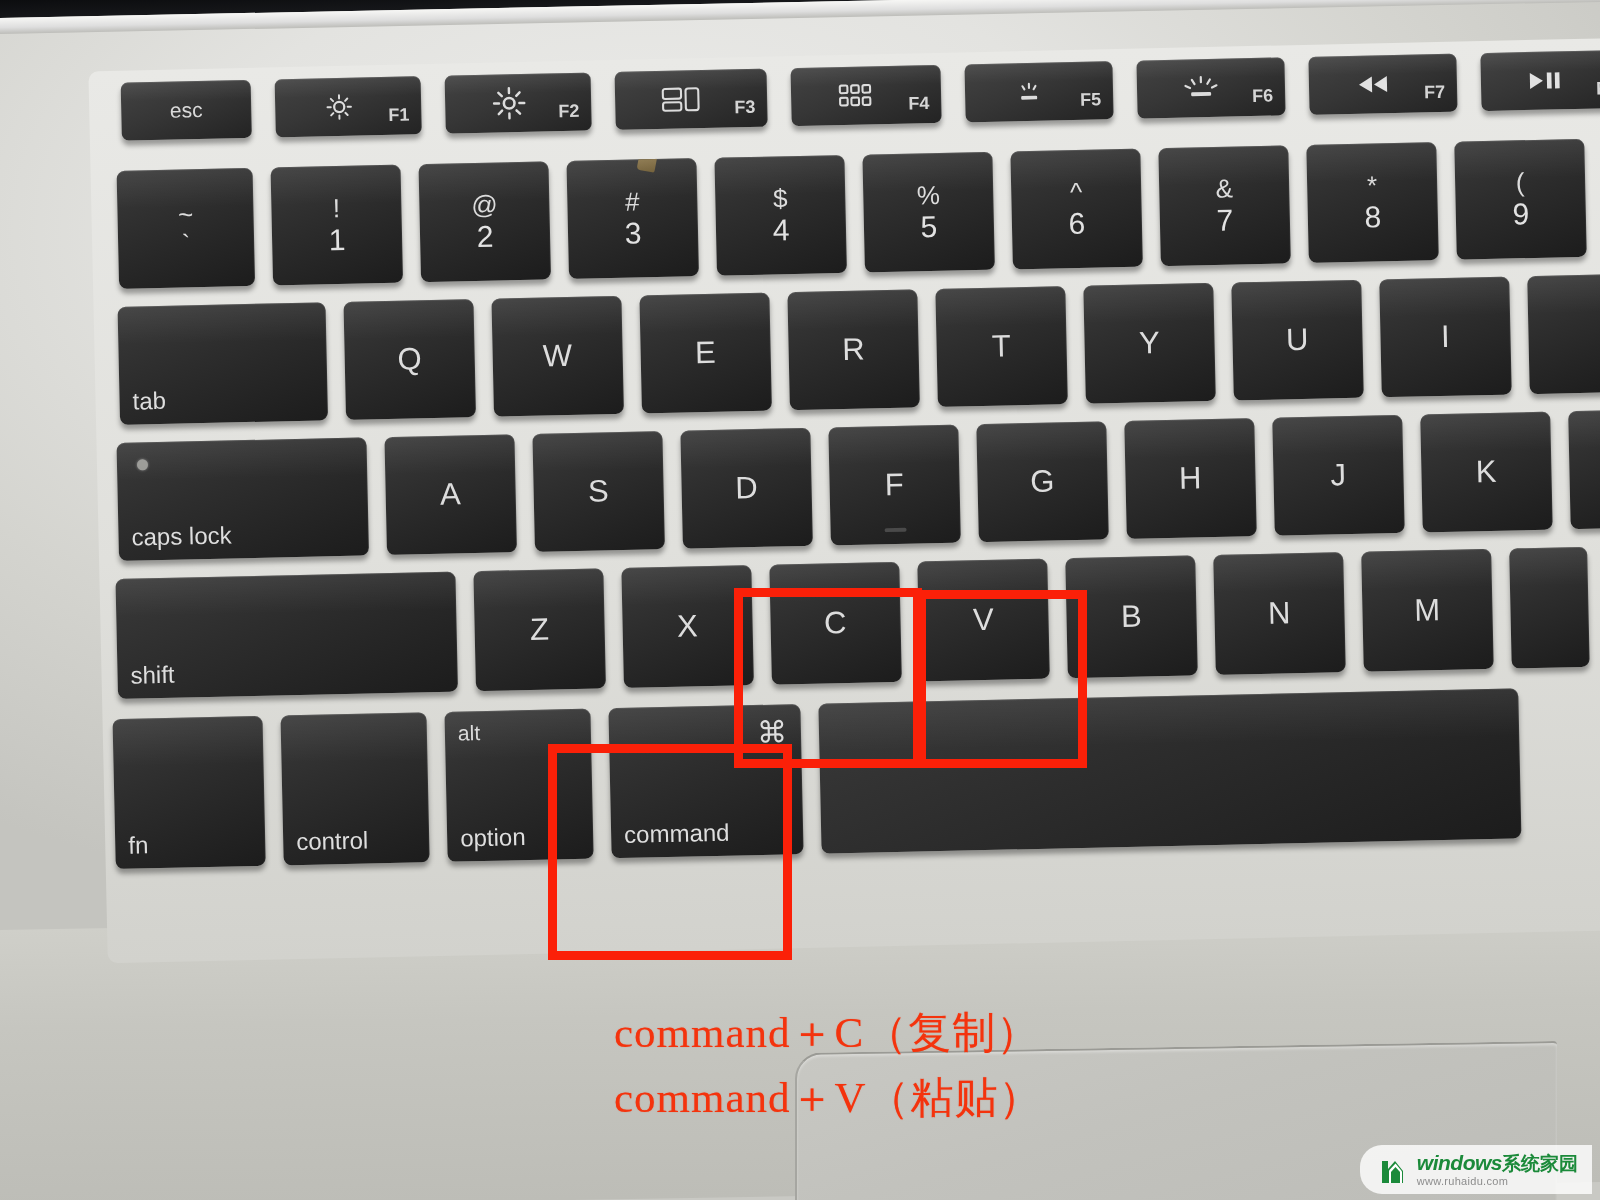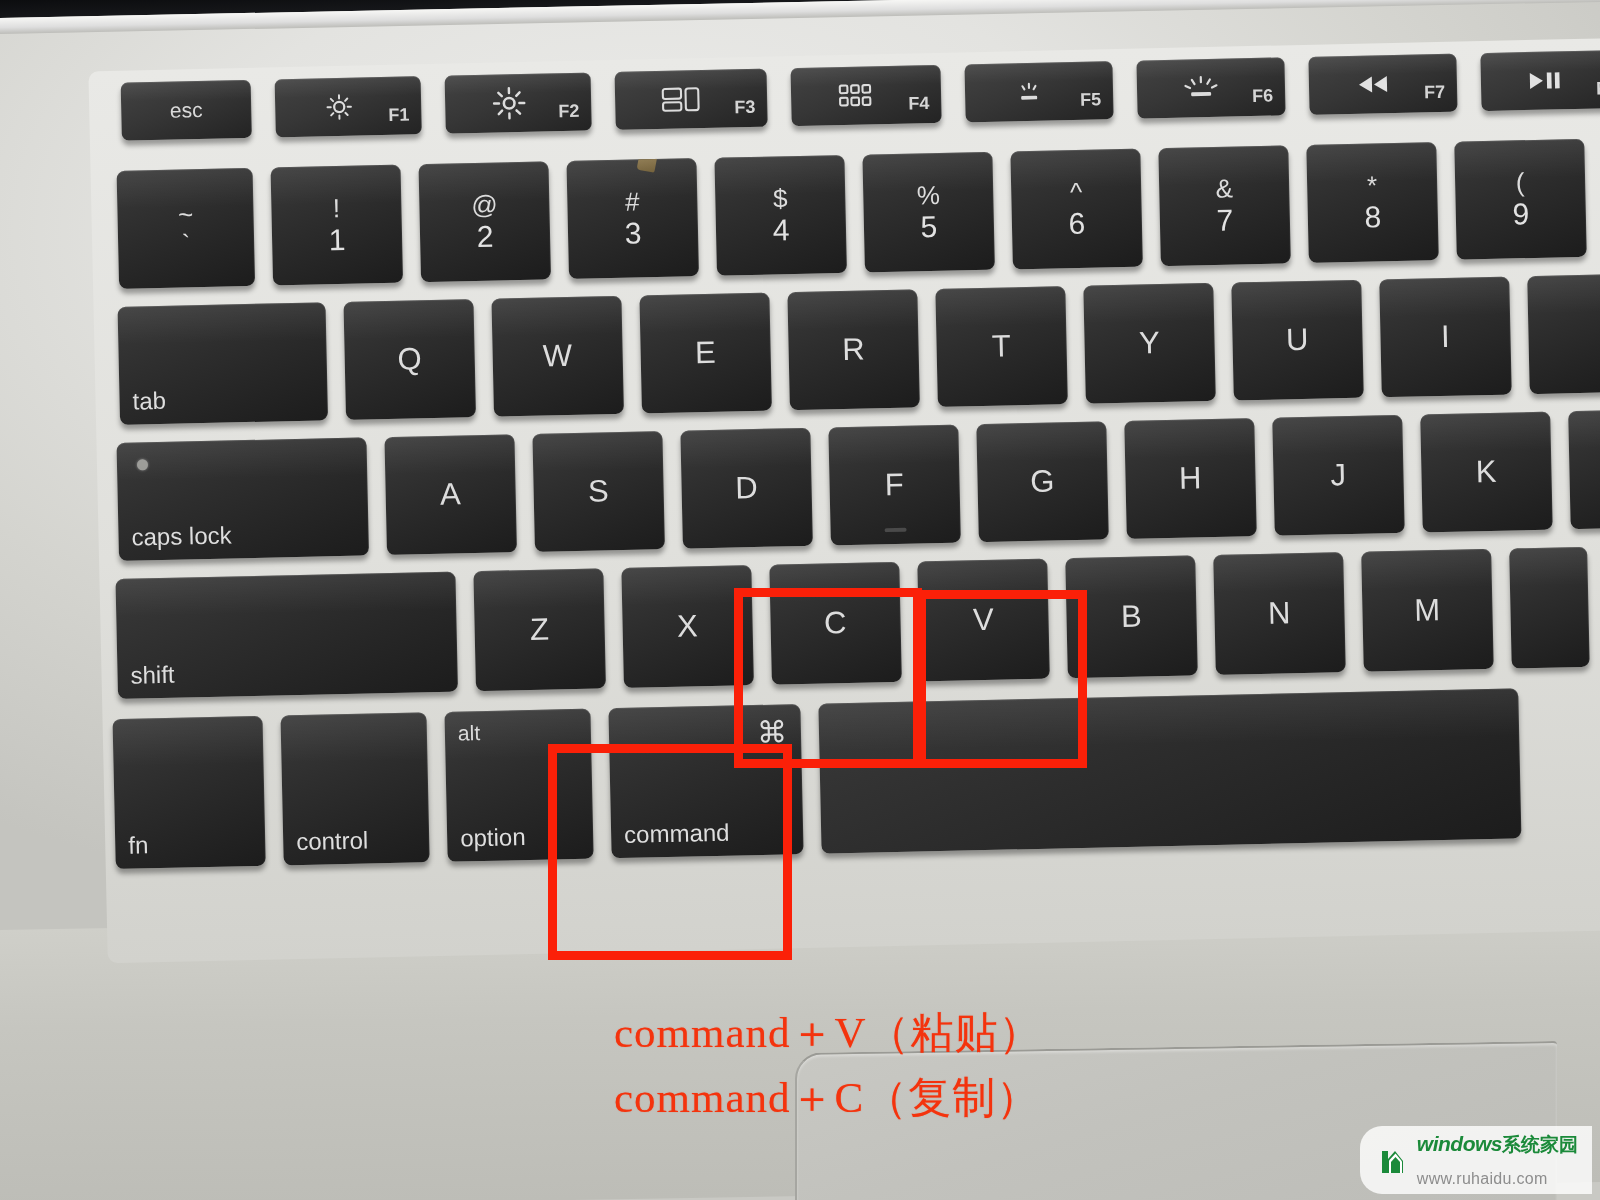--- a/index.html
+++ b/index.html
@@ -141,21 +141,21 @@
     background:rgba(255,255,255,.80);
     border-radius:22px 0 0 22px;
     padding:7px 14px 7px 20px;
     display:flex;align-items:center;gap:7px;
   }
   .wm-mark{width:30px;height:30px;flex:0 0 auto;}
   .wm-txt{display:flex;flex-direction:column;line-height:1;}
   .wm-top{display:flex;align-items:baseline;}
   .wm-win{font-size:21px;font-weight:700;color:#1b8a3a;letter-spacing:-.5px;font-style:italic;}
   .wm-cn{font-size:19px;font-weight:700;color:#1b8a3a;}
-  .wm-url{font-size:16px;color:#8d8d8d;margin-top:17px;letter-spacing:.3px;}
+  .wm-url{font-size:11px;color:#8d8d8d;margin-top:3px;letter-spacing:.3px;}
 </style>
 </head>
 <body>
 
 <div id="stage">
 
   <div class="bezel"></div>
   <div class="bezel-hi"></div>
   <div class="alum"></div>
   <div class="alum-edge"></div>
@@ -462,22 +462,22 @@
       </div>
       <div class="key" style="width:700px;height:150px;"></div>
     </div>
   </div>
 
   <div class="redbox" style="left:734px;top:588px;width:188px;height:180px;"></div>
   <div class="redbox" style="left:917px;top:590px;width:170px;height:178px;"></div>
   <div class="redbox" style="left:548px;top:744px;width:244px;height:216px;"></div>
 
   <div class="caption">
+    <div>command＋C（复制）</div>
     <div>command＋V（粘贴）</div>
-    <div>command＋C（复制）</div>
   </div>
 
   <div class="wm">
     <span class="wm-mark">
       <svg width="30" height="30" viewBox="0 0 30 30">
         <path d="M2 28 L2 6 L8 6 L8 14 L15 6 L23 16 L23 28 Z" fill="#1b8a3a"></path>
         <path d="M9 28 L9 15.5 L15.5 8.5 L22 16.5 L22 28 Z" fill="#ffffff"></path>
         <path d="M11 28 L11 17 L15.5 12 L20 17 L20 28 Z" fill="#1b8a3a"></path>
       </svg>
     </span>

